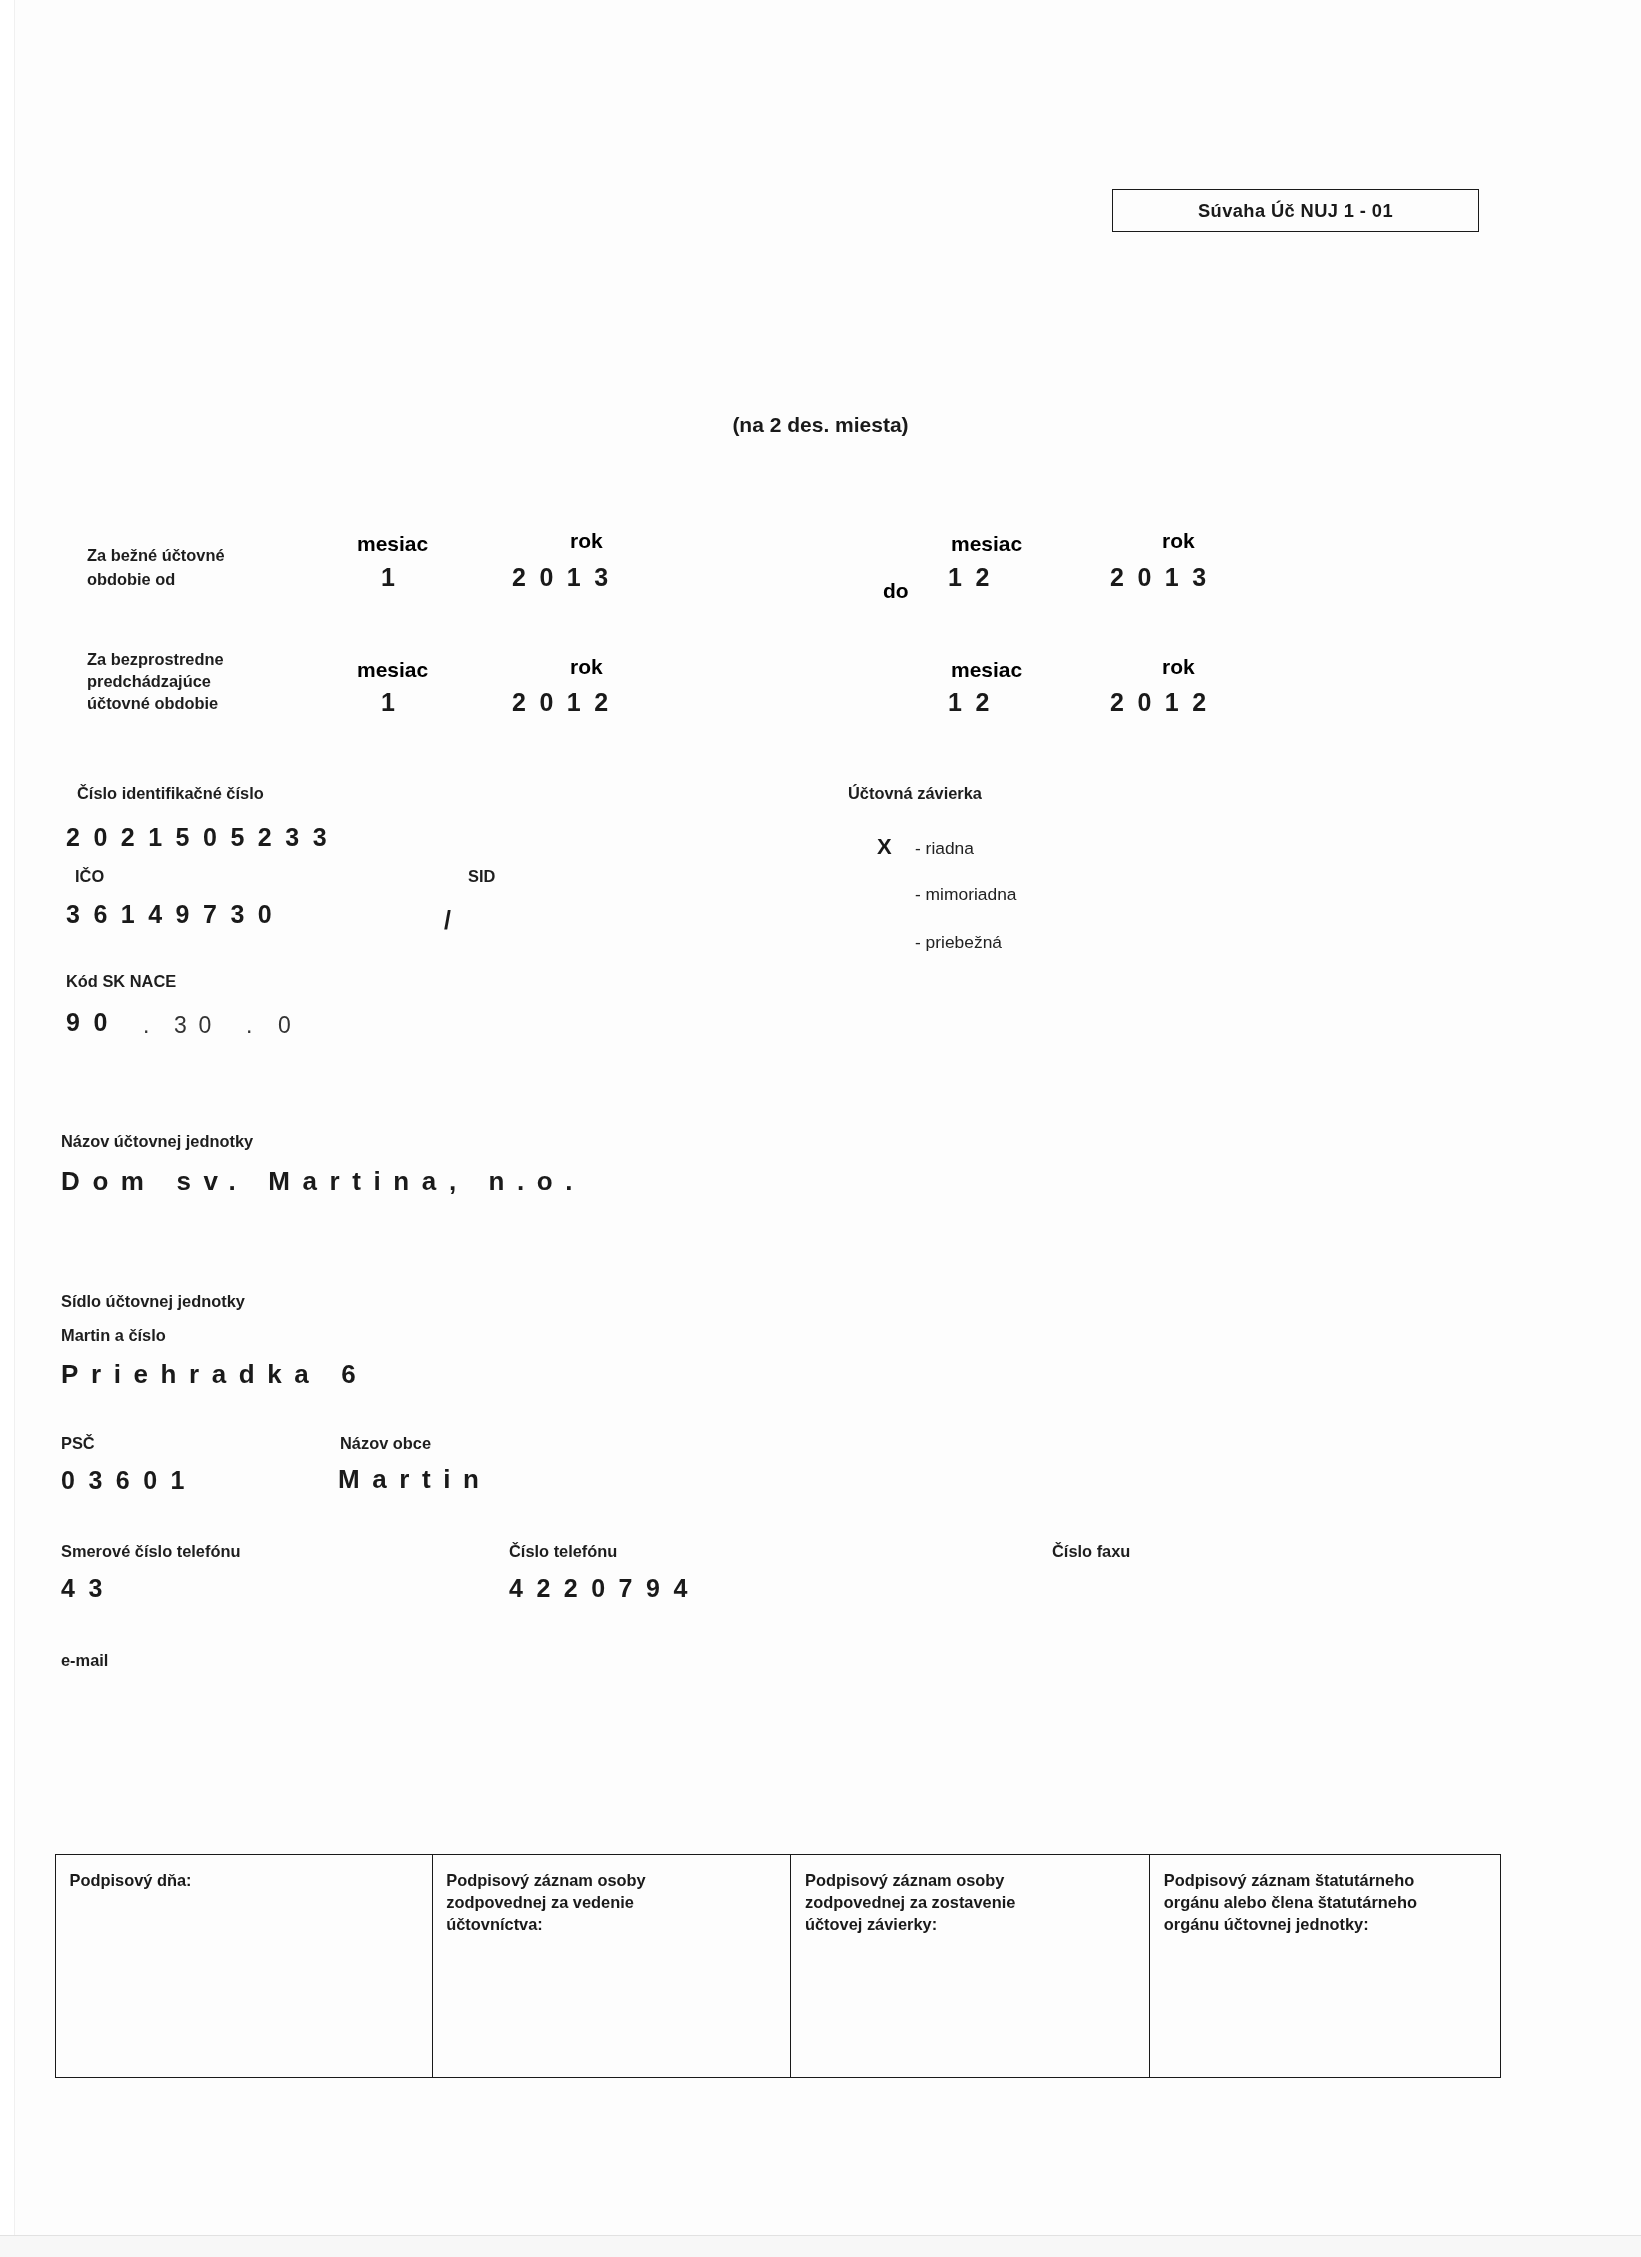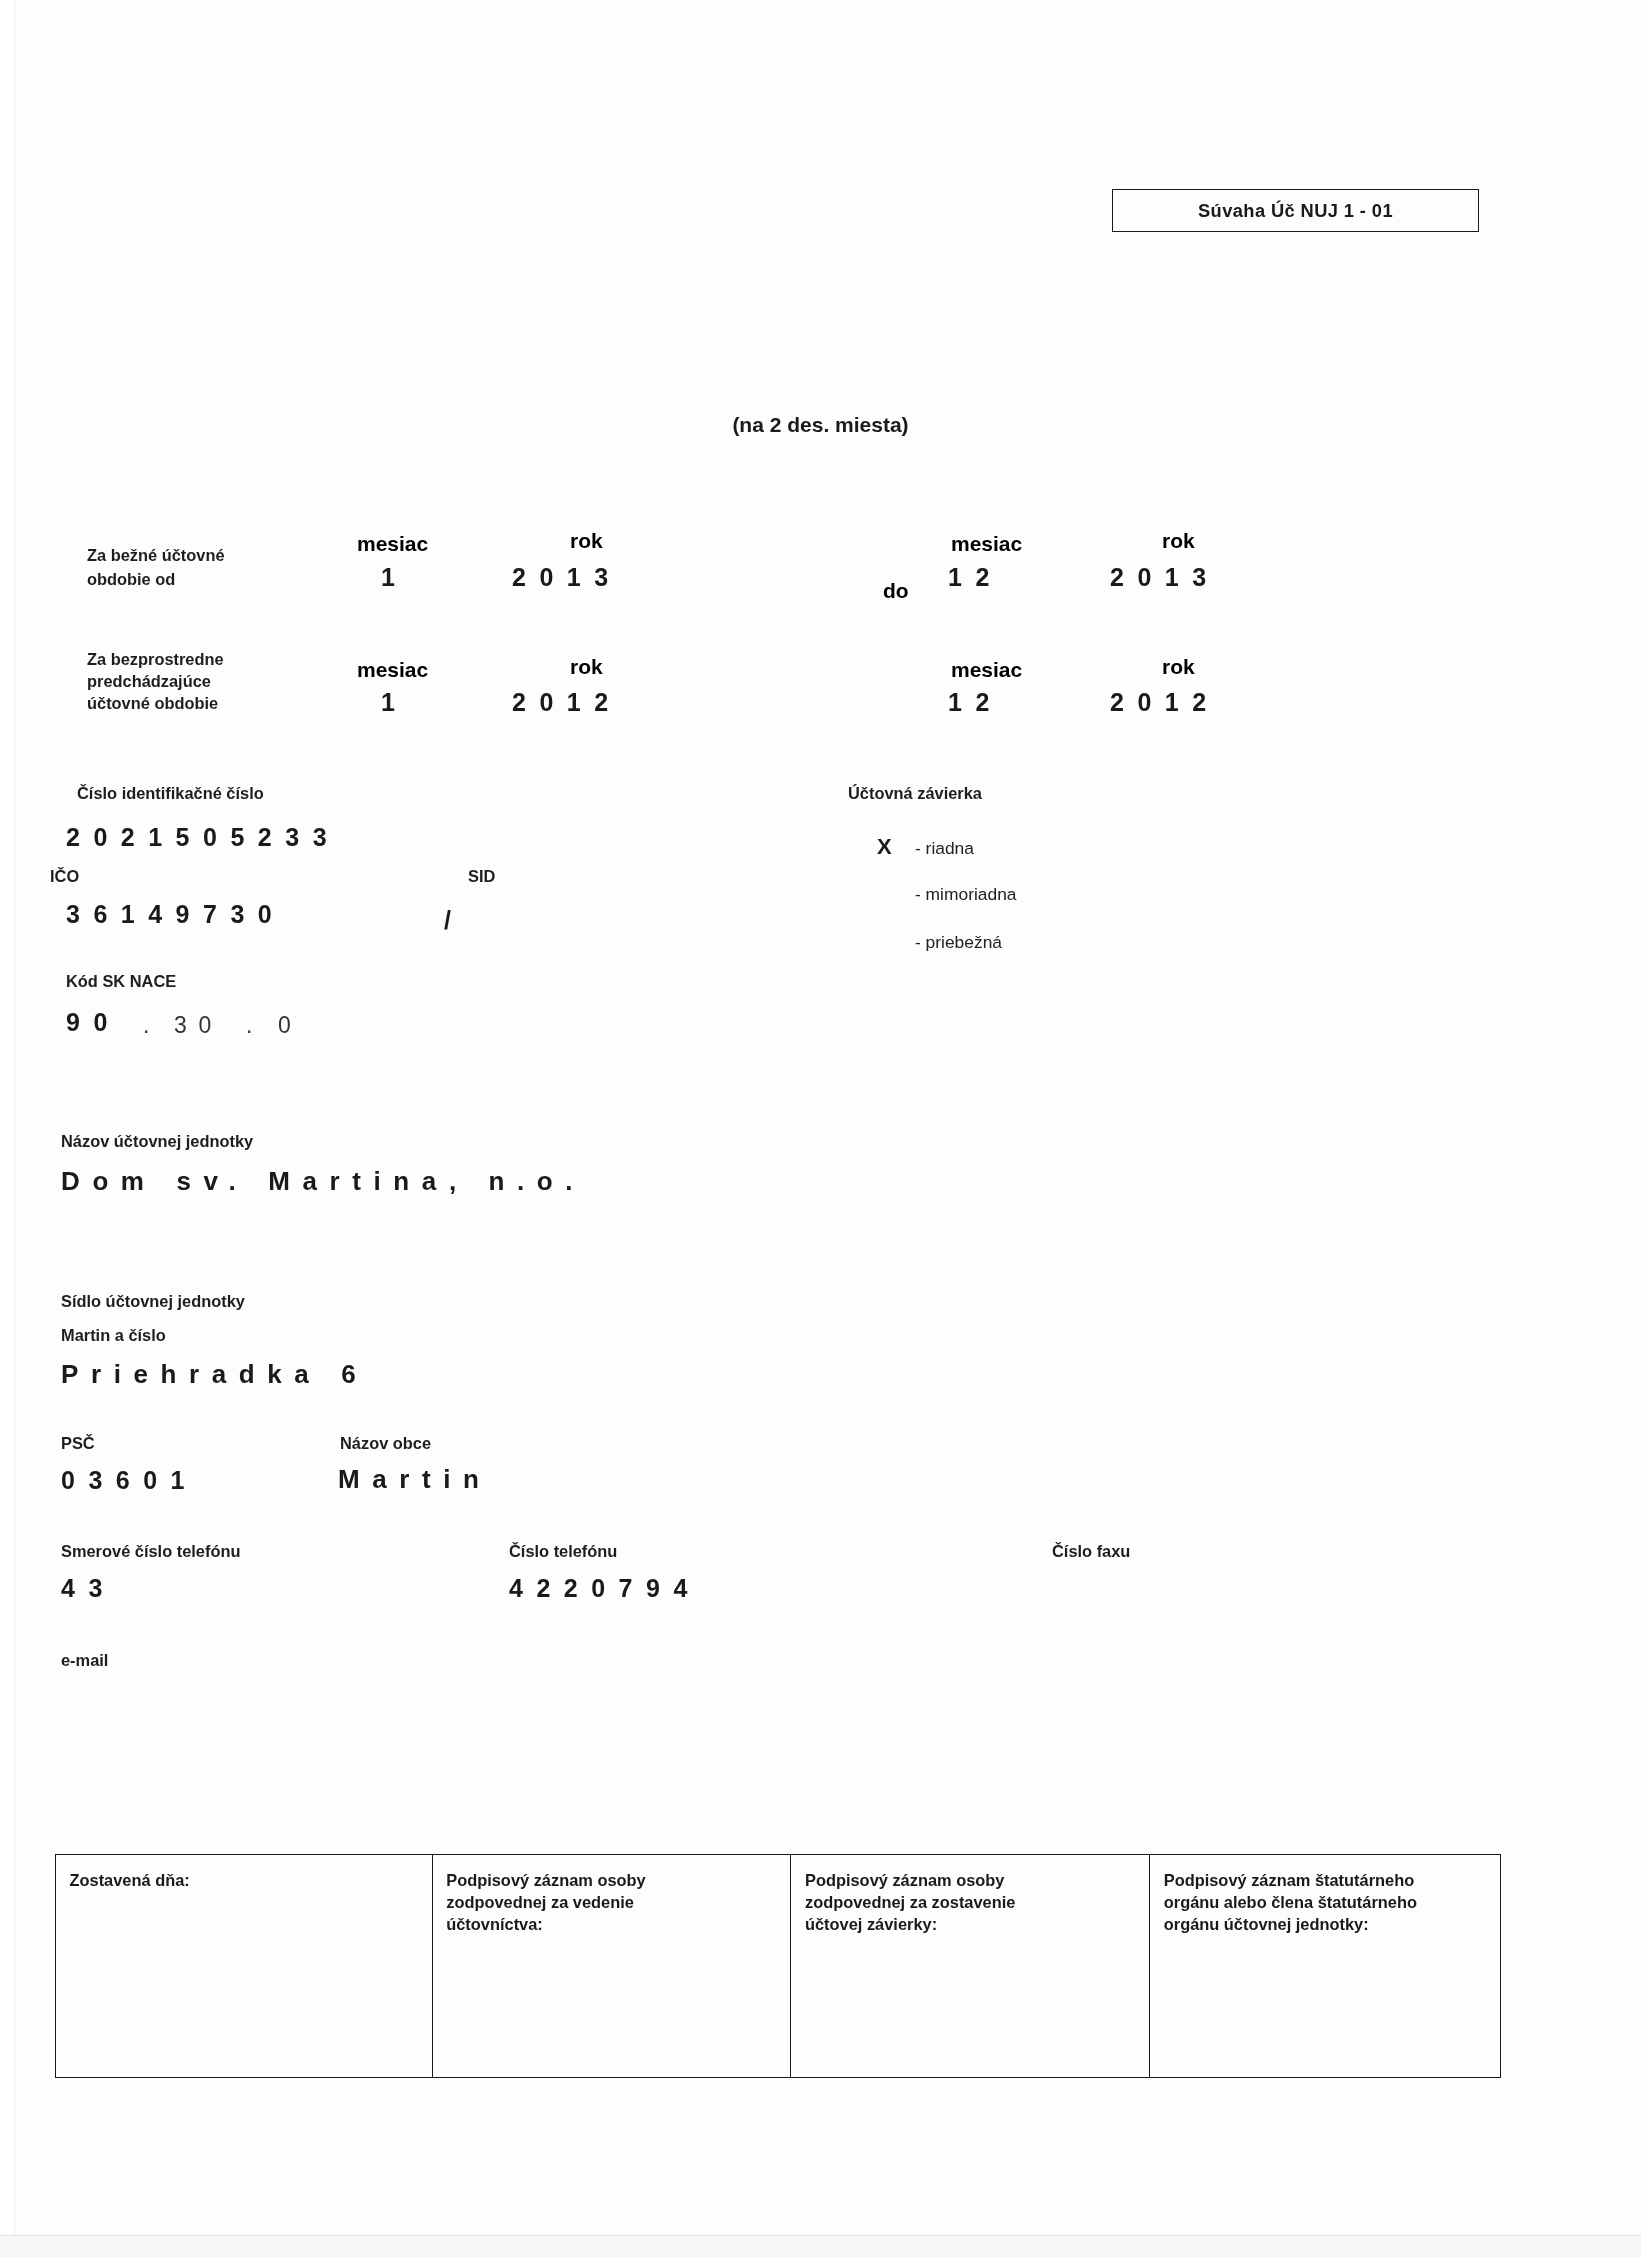--- a/index.html
+++ b/index.html
@@ -184,21 +184,21 @@
   <div class="val" style="left:381px; top:688px;">1</div>
   <div class="val" style="left:512px; top:688px;">2012</div>
   <div class="lbl-sm" style="left:951px; top:658px;">mesiac</div>
   <div class="lbl-sm" style="left:1162px; top:655px;">rok</div>
   <div class="val" style="left:948px; top:688px;">12</div>
   <div class="val" style="left:1110px; top:688px;">2012</div>
 
   <div class="lbl" style="left:77px; top:784px;">Číslo identifikačné číslo</div>
   <div class="val" style="left:66px; top:823px;">2021505233</div>
 
-  <div class="lbl" style="left:50px; top:867px;">IČO</div>
+  <div class="lbl" style="left:75px; top:867px;">IČO</div>
   <div class="lbl" style="left:468px; top:867px;">SID</div>
   <div class="val" style="left:66px; top:900px;">36149730</div>
   <div class="val" style="left:444px; top:906px;">/</div>
 
   <div class="lbl" style="left:66px; top:972px;">Kód SK NACE</div>
   <div class="val" style="left:66px; top:1008px;">90</div>
   <div class="val-light" style="left:143px; top:1012px;">.</div>
   <div class="val-light" style="left:174px; top:1012px;">30</div>
   <div class="val-light" style="left:246px; top:1012px;">.</div>
   <div class="val-light" style="left:278px; top:1012px;">0</div>
@@ -225,21 +225,21 @@
   <div class="lbl" style="left:509px; top:1542px;">Číslo telefónu</div>
   <div class="lbl" style="left:1052px; top:1542px;">Číslo faxu</div>
   <div class="val" style="left:61px; top:1574px;">43</div>
   <div class="val" style="left:509px; top:1574px;">4220794</div>
   <div class="val" style="left:1052px; top:1574px;"></div>
 
   <div class="lbl" style="left:61px; top:1651px;">e-mail</div>
   <div class="val" style="left:61px; top:1682px;"></div>
 
   <div class="sig-table">
-    <div class="sig-cell sig-c1">Zostavená dňa:</div>
+    <div class="sig-cell sig-c1">Podpisový dňa:</div>
     <div class="sig-cell sig-c2">Podpisový záznam osoby
 zodpovednej za vedenie
 účtovníctva:</div>
     <div class="sig-cell sig-c3">Podpisový záznam osoby
 zodpovednej za zostavenie
 účtovej závierky:</div>
     <div class="sig-cell sig-c4">Podpisový záznam štatutárneho
 orgánu alebo člena štatutárneho
 orgánu účtovnej jednotky:</div>
   </div>

